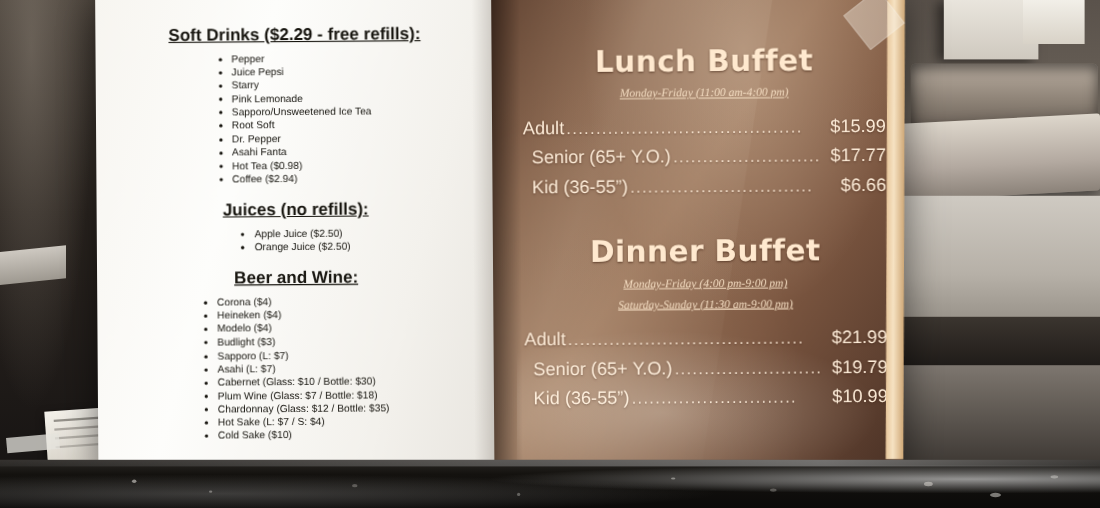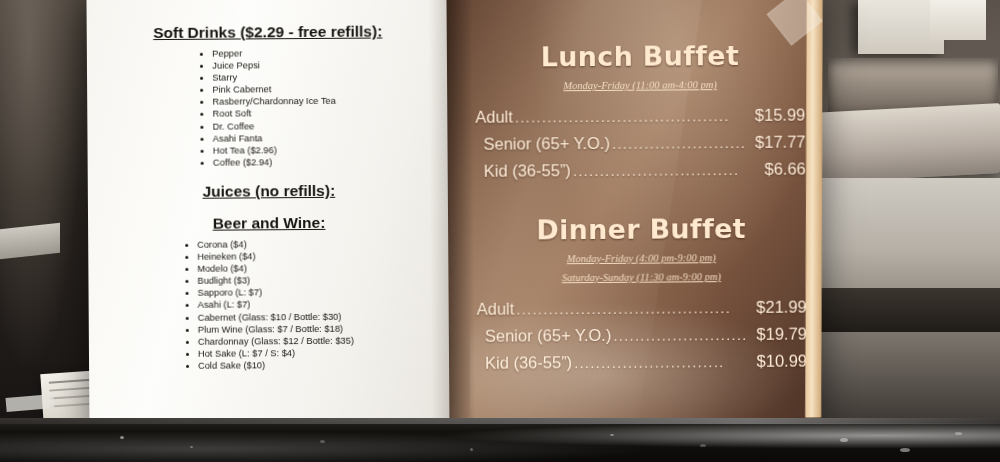--- a/index.html
+++ b/index.html
@@ -263,30 +263,34 @@
 <div class="menu-wrap">
 
   <div class="page-left">
     <div class="page-content">
 
       <div class="sec-title drinks">Soft Drinks ($2.29 - free refills):</div>
       <ul class="items">
         <li>Pepper</li>
         <li>Juice Pepsi</li>
         <li>Starry</li>
-        <li>Pink Cabernet</li>
-        <li>Rasberry/Chardonnay Ice Tea</li>
+        <li>Pink Lemonade</li>
+        <li>Sapporo/Unsweetened Ice Tea</li>
         <li>Root Soft</li>
-        <li>Dr. Coffee</li>
+        <li>Dr. Pepper</li>
         <li>Asahi Fanta</li>
-        <li>Hot Tea ($2.96)</li>
+        <li>Hot Tea ($0.98)</li>
         <li>Coffee ($2.94)</li>
       </ul>
 
       <div class="sec-title mid">Juices (no refills):</div>
+      <ul class="items">
+        <li>Apple Juice ($2.50)</li>
+        <li>Orange Juice ($2.50)</li>
+      </ul>
 
       <div class="sec-title mid">Beer and Wine:</div>
       <ul class="items">
         <li>Corona ($4)</li>
         <li>Heineken ($4)</li>
         <li>Modelo ($4)</li>
         <li>Budlight ($3)</li>
         <li>Sapporo (L: $7)</li>
         <li>Asahi (L: $7)</li>
         <li>Cabernet (Glass: $10 / Bottle: $30)</li>

